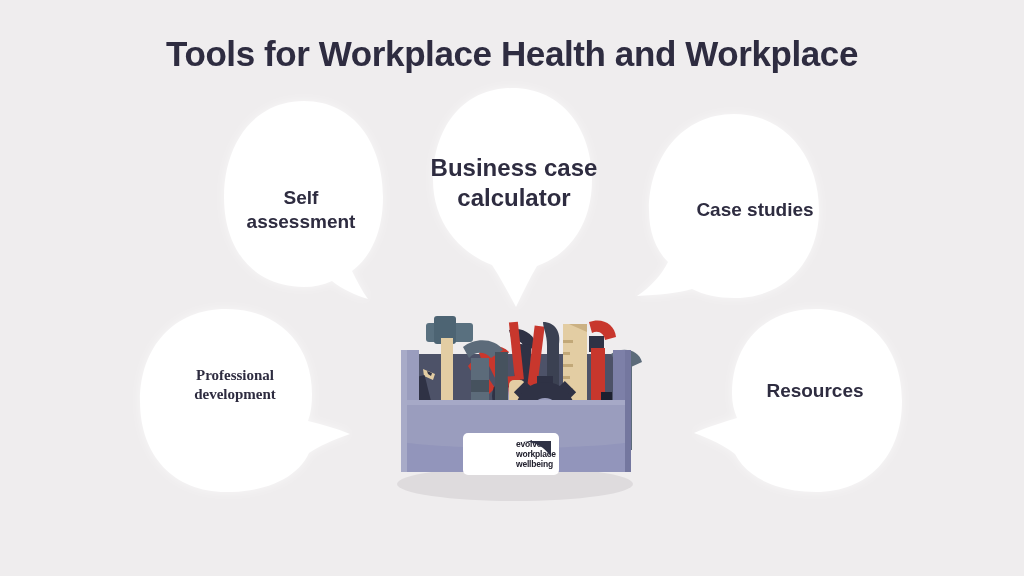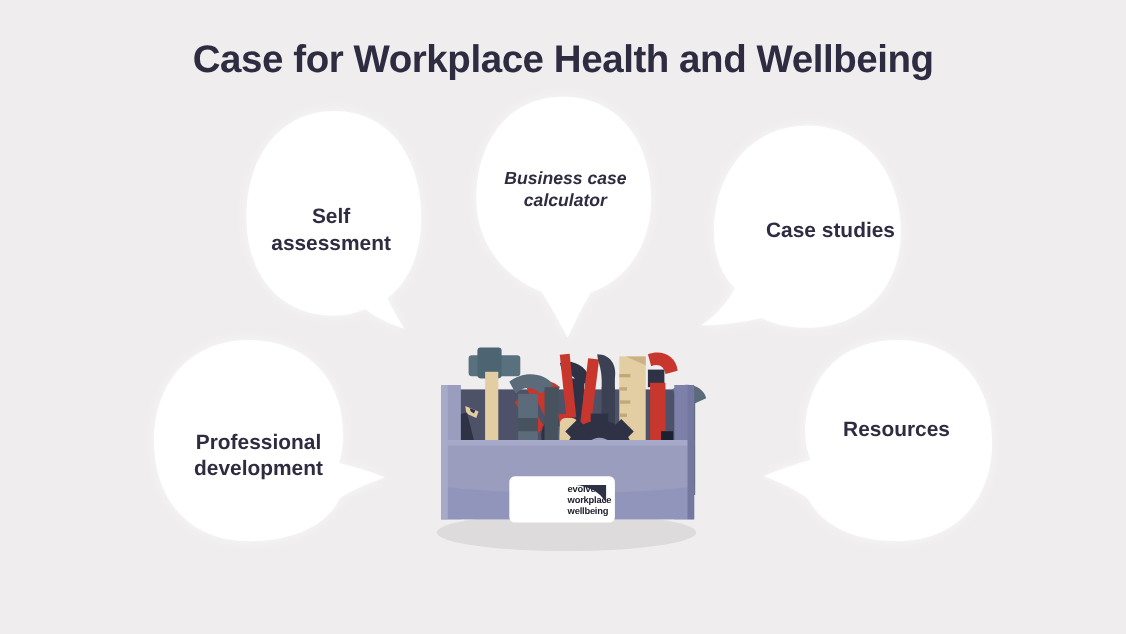--- a/index.html
+++ b/index.html
@@ -54,23 +54,23 @@
   }
 
   
   #bubble-self-assessment      { left: 203px; top:  99px; }
   #bubble-business-case        { left: 411px; top:  86px; }
   #bubble-case-studies         { left: 623px; top: 112px; }
   #bubble-professional-dev     { left: 128px; top: 306px; }
   #bubble-resources            { left: 690px; top: 306px; }
 
   #label-self-assessment   { left: 215px; top: 186px;  width: 172px; font-size: 19px; }
-  #label-business-case     { left: 424px; top: 153px;  width: 180px; font-size: 16px; font-style: italic; }
+  #label-business-case     { left: 424px; top: 153px;  width: 180px; font-size: 24px; }
   #label-case-studies      { left: 660px; top: 198px;  width: 190px; font-size: 19px; }
-  #label-professional-dev  { left: 140px; top: 391px;  width: 190px; font-size: 19px; }
+  #label-professional-dev  { left: 140px; top: 366px;  width: 190px; font-size: 15px; font-family: Liberation Serif, serif; }
   #label-resources         { left: 707px; top: 379px;  width: 216px; font-size: 19px; }
 
   
   #toolbox-illustration {
     position: absolute;
     left: 383px;
     top: 292px;
     width: 265px;
     height: 215px;
   }
@@ -106,21 +106,21 @@
     top: 6px;
     width: 30px;
     height: 20px;
   }
 </style>
 </head>
 <body style="background: rgb(239, 237, 238);">
 
 <div id="stage">
 
-  <div id="page-title">Case for Workplace Health and Wellbeing</div>
+  <div id="page-title">Tools for Workplace Health and Workplace</div>
 
   <div class="bubble" id="bubble-self-assessment">
     <svg width="210" height="220" viewBox="0 0 210 220" aria-hidden="true">
       <defs>
         <filter id="halo1" x="-30%" y="-30%" width="160%" height="160%">
           <feGaussianBlur stdDeviation="5" result="b"></feGaussianBlur>
           <feComponentTransfer in="b" result="bb">
             <feFuncA type="linear" slope="0.55"></feFuncA>
           </feComponentTransfer>
           <feMerge>

